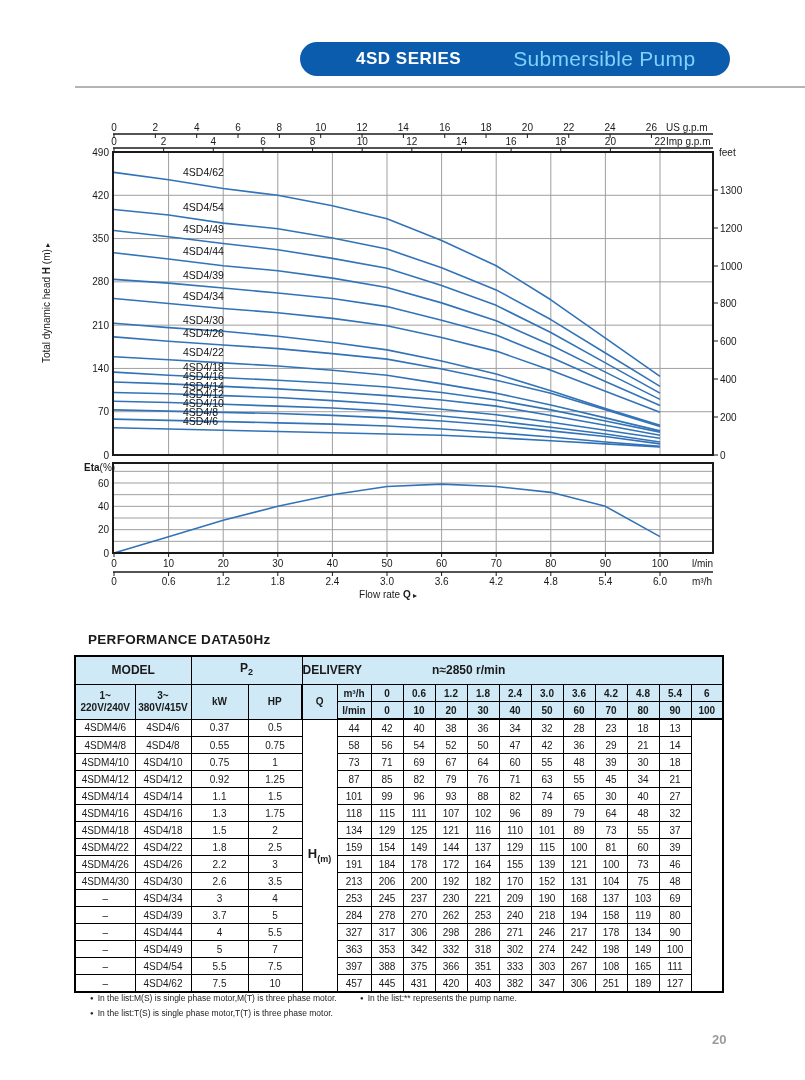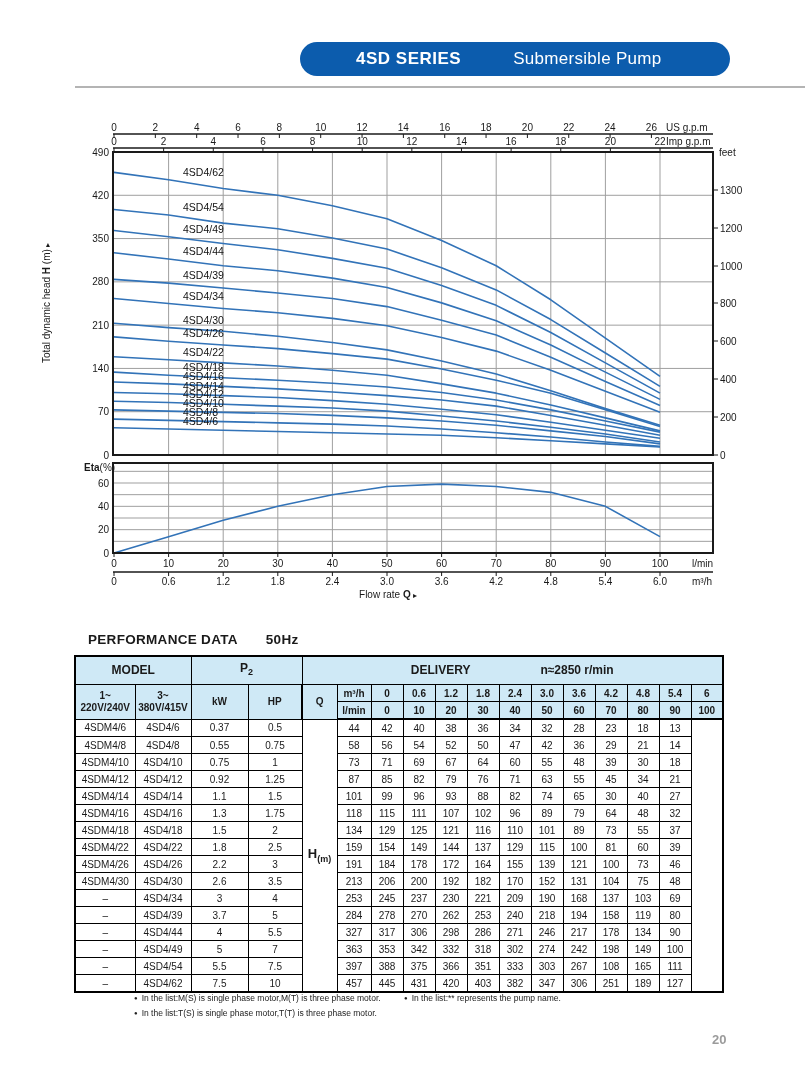--- a/index.html
+++ b/index.html
@@ -2,46 +2,46 @@
 <html><head>
 <meta charset="utf-8">
 <style>
   html,body{margin:0;padding:0;background:#ffffff;}
   .page{position:relative;width:805px;height:1080px;background:#fff;overflow:hidden;
         font-family:"Liberation Sans",sans-serif;color:#1a1a1a;}
   
   .banner{position:absolute;left:300px;top:42px;width:430px;height:34px;border-radius:17px;
           background:#0c5cad;display:flex;align-items:center;padding-left:56px;gap:52px;box-sizing:border-box;}
   .banner .t1{color:#fff;font-weight:bold;font-size:17px;letter-spacing:.5px;}
-  .banner .t2{color:#ffffff;font-size:17px;letter-spacing:.3px;}
+  .banner .t2{color:#7dd3fc;font-size:21px;letter-spacing:.3px;}
   .rule{position:absolute;left:75px;top:86px;width:730px;height:2px;background:#b4b4b4;}
   
   svg#charts{position:absolute;left:0;top:0;}
   .tk{font-size:10px;fill:#1a1a1a;font-family:"Liberation Sans",sans-serif;}
   .cl{font-size:10.5px;fill:#111;font-family:"Liberation Sans",sans-serif;}
   
   .ptitle{position:absolute;left:88px;top:632px;font-weight:bold;font-size:13.5px;letter-spacing:.3px;}
-  .ptitle .hz{margin-left:28px;}
+  .ptitle .hz{}
   table.perf{position:absolute;left:74px;top:655px;width:648px;border-collapse:collapse;table-layout:fixed;
              font-size:10px;text-align:center;}
   table.perf th,table.perf td{border:1px solid #000;padding:0;line-height:1.1;}
   table.perf{border:2px solid #000;}
   table.perf thead th{background:#cfe9f6;font-weight:bold;}
   table.perf thead tr.r1 th{height:27px;font-size:12px;}
   table.perf thead tr.r2 th,table.perf thead tr.r3 th{height:16px;font-size:10px;}
   table.perf thead tr.r3 th{border-bottom:2px solid #000;}
   table.perf tbody td{height:16px;font-size:10px;background:#fff;}
-  .dlvcell{display:flex;justify-content:center;gap:70px;align-items:center;}
+  .dlvcell{display:flex;justify-content:flex-start;gap:70px;align-items:center;}
   .twoline{font-size:10px;font-weight:bold;line-height:1.15;}
   .qbig{font-size:14px;font-weight:bold;}
   .hbig{font-size:13px;font-weight:bold;}
   .hbig sub,.qsub{font-size:9px;}
   td.hcol{border-top:2px solid #000;margin-top:40px;}
   
-  .fn{position:absolute;font-size:8.5px;color:#222;margin-left:44px;}
+  .fn{position:absolute;font-size:8.5px;color:#222;}
   .fn::before{content:"●";font-size:6px;vertical-align:1px;margin-right:4px;}
   .pageno{position:absolute;left:712px;top:1032px;font-size:13px;font-weight:bold;color:#9b9b9b;}
 </style>
 </head>
 <body>
 
 <div class="page">
 
   <div class="banner">
     <span class="t1">4SD SERIES</span>

